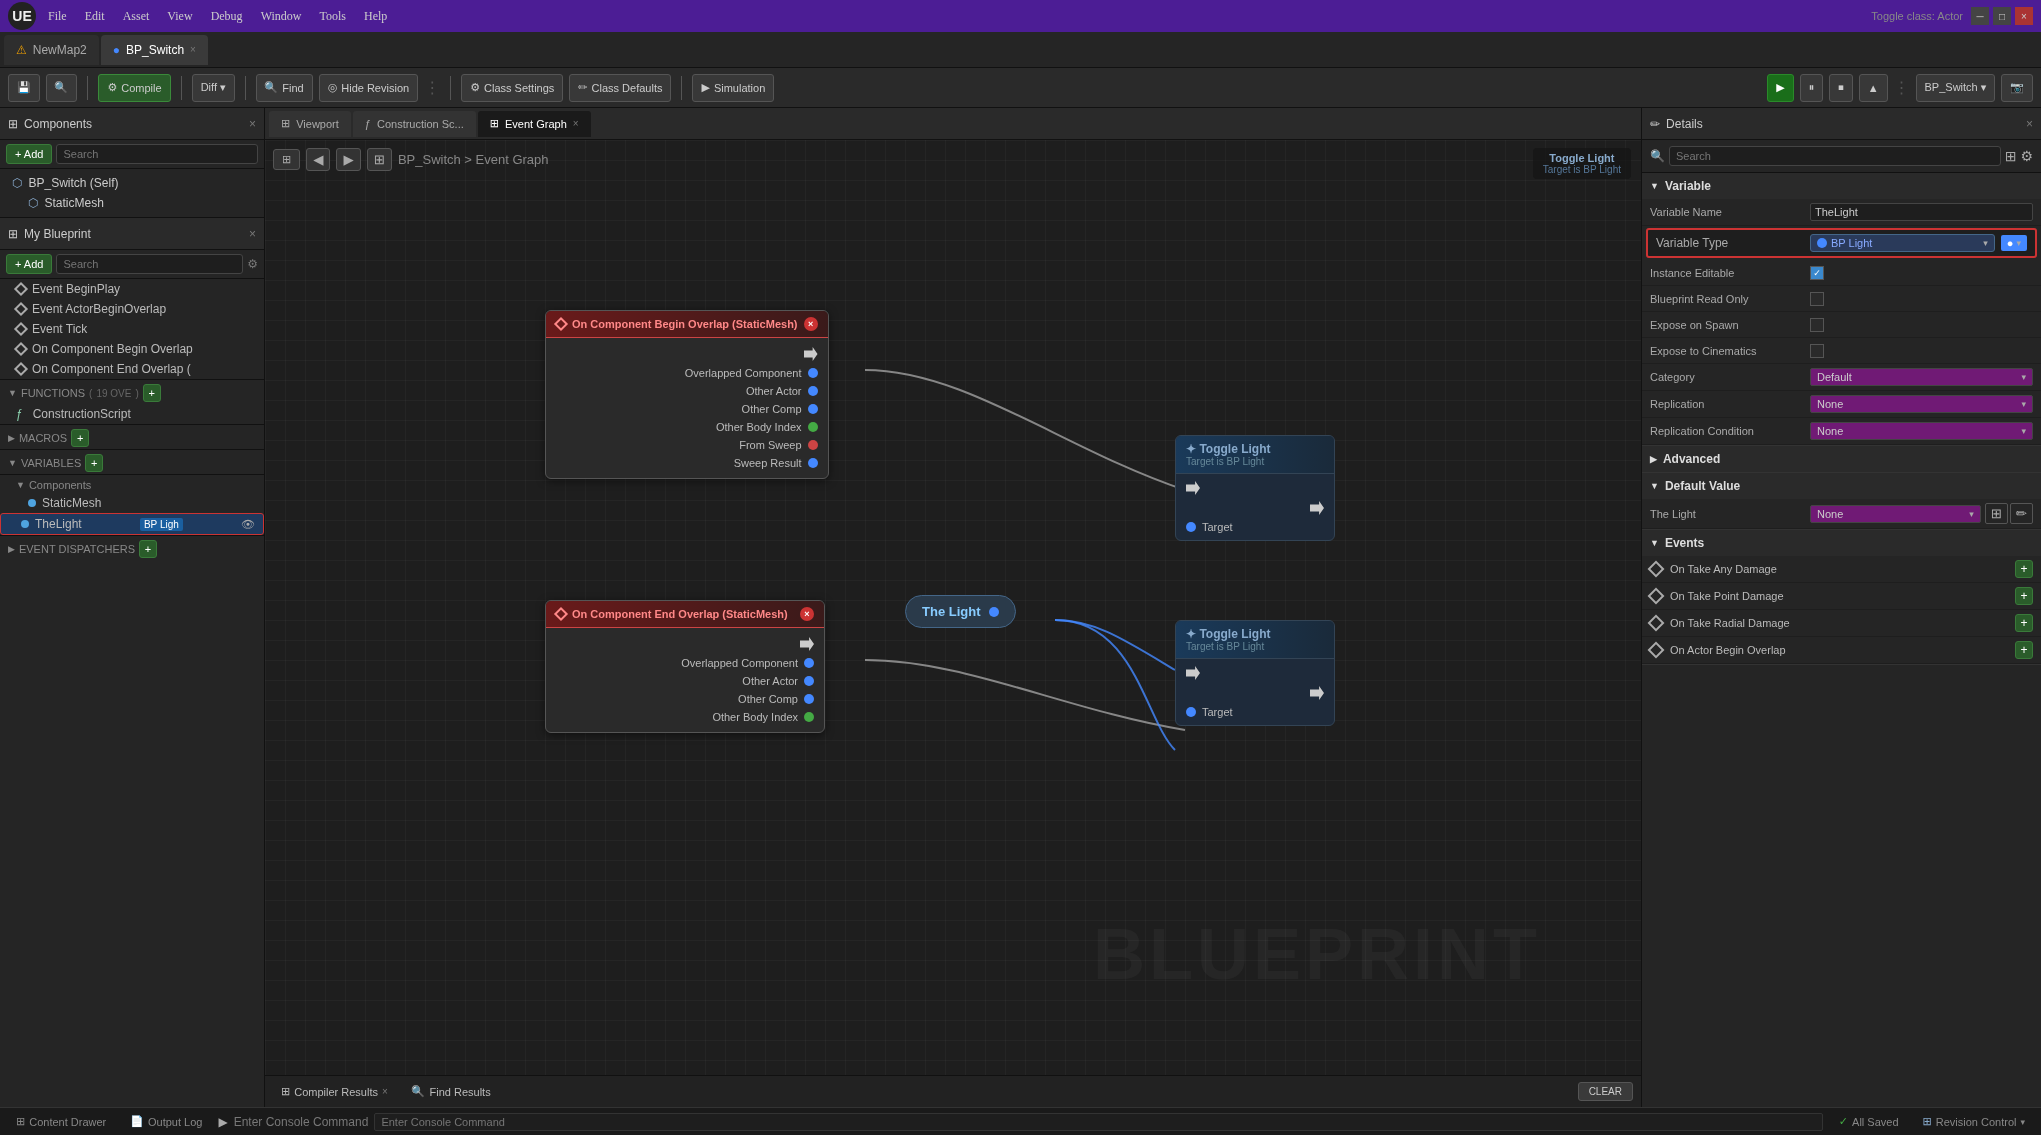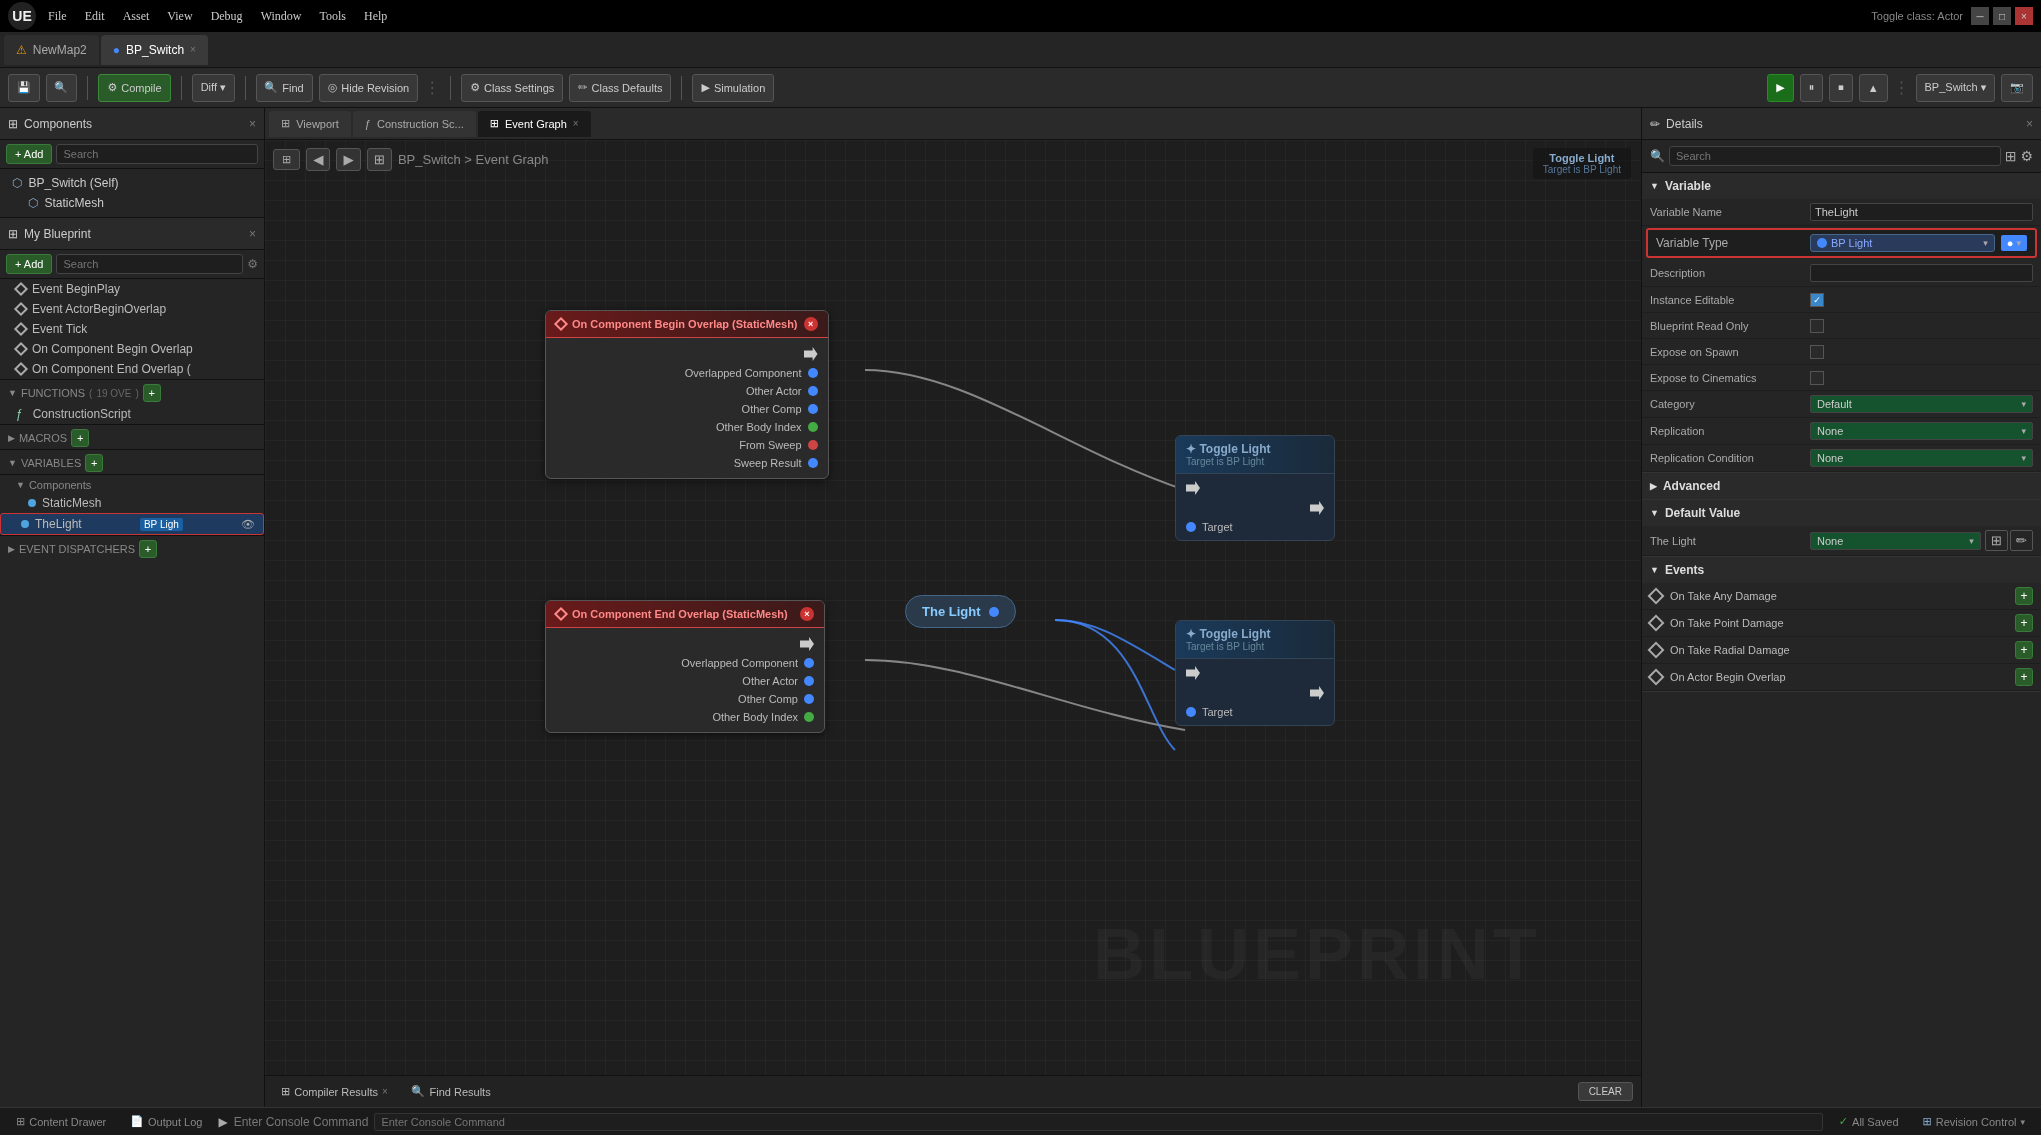--- a/index.html
+++ b/index.html
@@ -10,21 +10,21 @@
       font-size: 12px;
       width: 2041px;
       height: 1135px;
       overflow: hidden;
       display: flex;
       flex-direction: column;
     }
 
     
     .title-bar {
-      background: #000000;
+      background: #4c1d95;
       height: 32px;
       display: flex;
       align-items: center;
       justify-content: space-between;
       padding: 0 8px;
       flex-shrink: 0;
     }
     .title-bar-left {
       display: flex;
       align-items: center;
@@ -657,21 +657,21 @@
       border-radius: 2px;
       font-size: 11px;
       display: flex;
       align-items: center;
       gap: 3px;
       cursor: pointer;
     }
 
     .details-dropdown {
       flex: 1;
-      background: #14532d;
+      background: #701a75;
       border: 1px solid #444;
       border-radius: 2px;
       color: #ccc;
       padding: 2px 6px;
       font-size: 11px;
       display: flex;
       align-items: center;
       cursor: pointer;
     }
 
@@ -1164,24 +1164,20 @@
             <span>BP Light</span>
             <span class="dropdown-arrow">▾</span>
           </div>
           <div style="width:6px;"></div>
           <div class="var-type-suffix">
             <span>●</span>
             <span class="dropdown-arrow">▾</span>
           </div>
         </div>
 
-        <div class="details-row">
-          <span class="details-label">Description</span>
-          <input class="details-input" value="" style="">
-        </div>
 
         <div class="details-row">
           <span class="details-label">Instance Editable</span>
           <div class="details-checkbox">✓</div>
         </div>
 
         <div class="details-row">
           <span class="details-label">Blueprint Read Only</span>
           <div class="details-checkbox unchecked"></div>
         </div>

